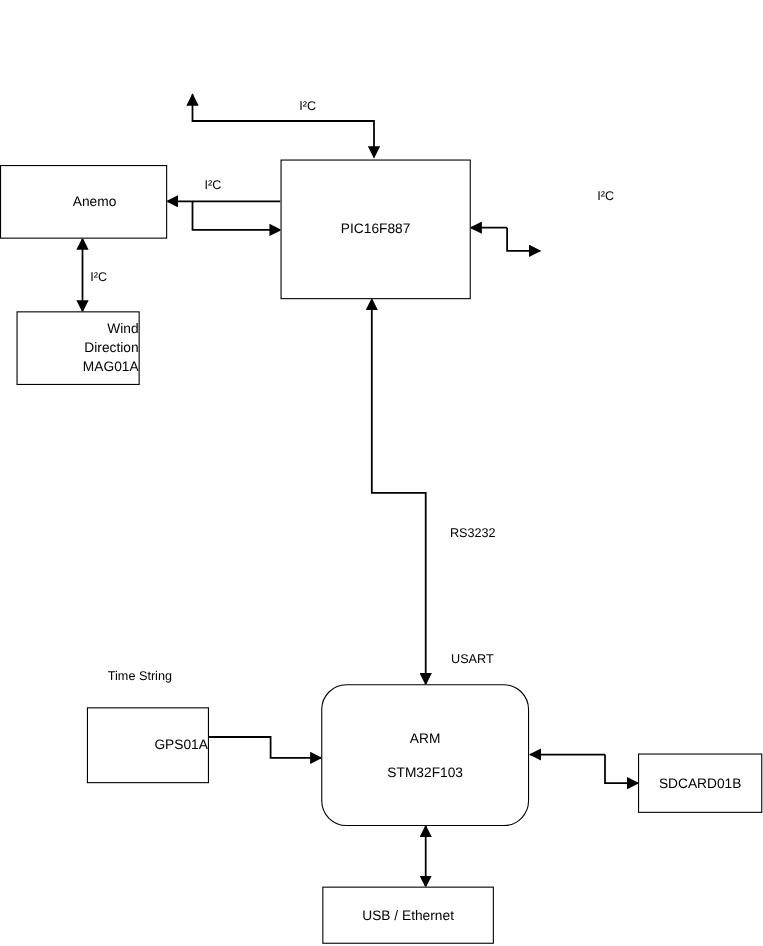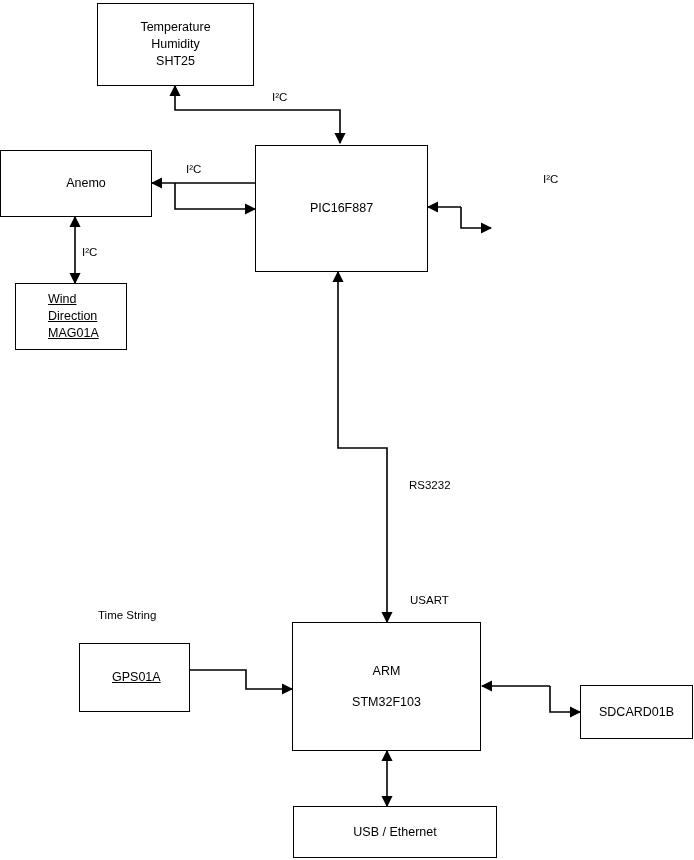--- a/index.html
+++ b/index.html
@@ -30,24 +30,23 @@
     font-size: 12.5px;
     color: #000000;
     line-height: 1.35;
     z-index: 3;
   }
   .node .line {
     display: block;
     white-space: pre;
   }
   .node.left-align {
-    align-items: flex-start;
+    align-items: flex-end;
     text-align: left;
     padding-left: 32px;
-    text-decoration: underline;
   }
   .edge-label {
     position: absolute;
     font-size: 11.5px;
     color: #000000;
     white-space: pre;
     z-index: 4;
   }
   svg.wires {
     position: absolute;
@@ -88,56 +87,51 @@
     <path class="wire" d="M 338 272 L 338 448 L 387 448 L 387 622" marker-start="url(#arrow)" marker-end="url(#arrow)"></path>
 
     <path class="wire" d="M 190 670 L 246 670 L 246 689 L 292 689" marker-end="url(#arrow)"></path>
 
     <path class="wire" d="M 550 686 L 482 686" marker-end="url(#arrow)"></path>
     <path class="wire" d="M 550 686 L 550 712 L 580 712" marker-end="url(#arrow)"></path>
 
     <path class="wire" d="M 387 751 L 387 806" marker-start="url(#arrow)" marker-end="url(#arrow)"></path>
   </svg>
 
-  <div class="node" style="left:97px; top:3px; width:157px; height:83px;">
-    <span class="line">Temperature</span>
-    <span class="line">Humidity</span>
-    <span class="line">SHT25</span>
-  </div>
 
   <div class="node" style="left:0px; top:150px; width:152px; height:67px;padding-left:20px;">
     <span class="line">Anemo</span>
   </div>
 
   <div class="node" style="left:255px; top:145px; width:173px; height:127px;justify-content:center;">
     <span class="line">PIC16F887</span>
   </div>
 
 
   <div class="node left-align" style="left:15px; top:283px; width:112px; height:67px;">
     <span class="line">Wind</span>
     <span class="line">Direction</span>
     <span class="line">MAG01A</span>
   </div>
 
   <div class="node left-align" style="left:79px; top:643px; width:111px; height:69px;">
     <span class="line">GPS01A</span>
   </div>
 
-  <div class="node" style="left:292px; top:622px; width:189px; height:129px;">
+  <div class="node" style="left:292px; top:622px; width:189px; height:129px;border-radius:23px;">
     <span class="line">ARM</span>
     <span class="line" style="height:14px;"></span>
     <span class="line">STM32F103</span>
   </div>
 
   <div class="node" style="left:580px; top:685px; width:113px; height:54px;">
     <span class="line">SDCARD01B</span>
   </div>
 
-  <div class="node" style="left:293px; top:806px; width:204px; height:52px;">
+  <div class="node" style="left:293px; top:806px; width:156px; height:52px;">
     <span class="line">USB / Ethernet</span>
   </div>
 
   <div class="edge-label" style="left:272px; top:91px;">I²C</div>
   <div class="edge-label" style="left:186px; top:163px;">I²C</div>
   <div class="edge-label" style="left:543px; top:173px;">I²C</div>
   <div class="edge-label" style="left:82px; top:246px;">I²C</div>
   <div class="edge-label" style="left:396px; top:479px;margin-left:13px;">RS3232</div>
   <div class="edge-label" style="left:410px; top:594px;">USART</div>
   <div class="edge-label" style="left:98px; top:609px;">Time String</div>

